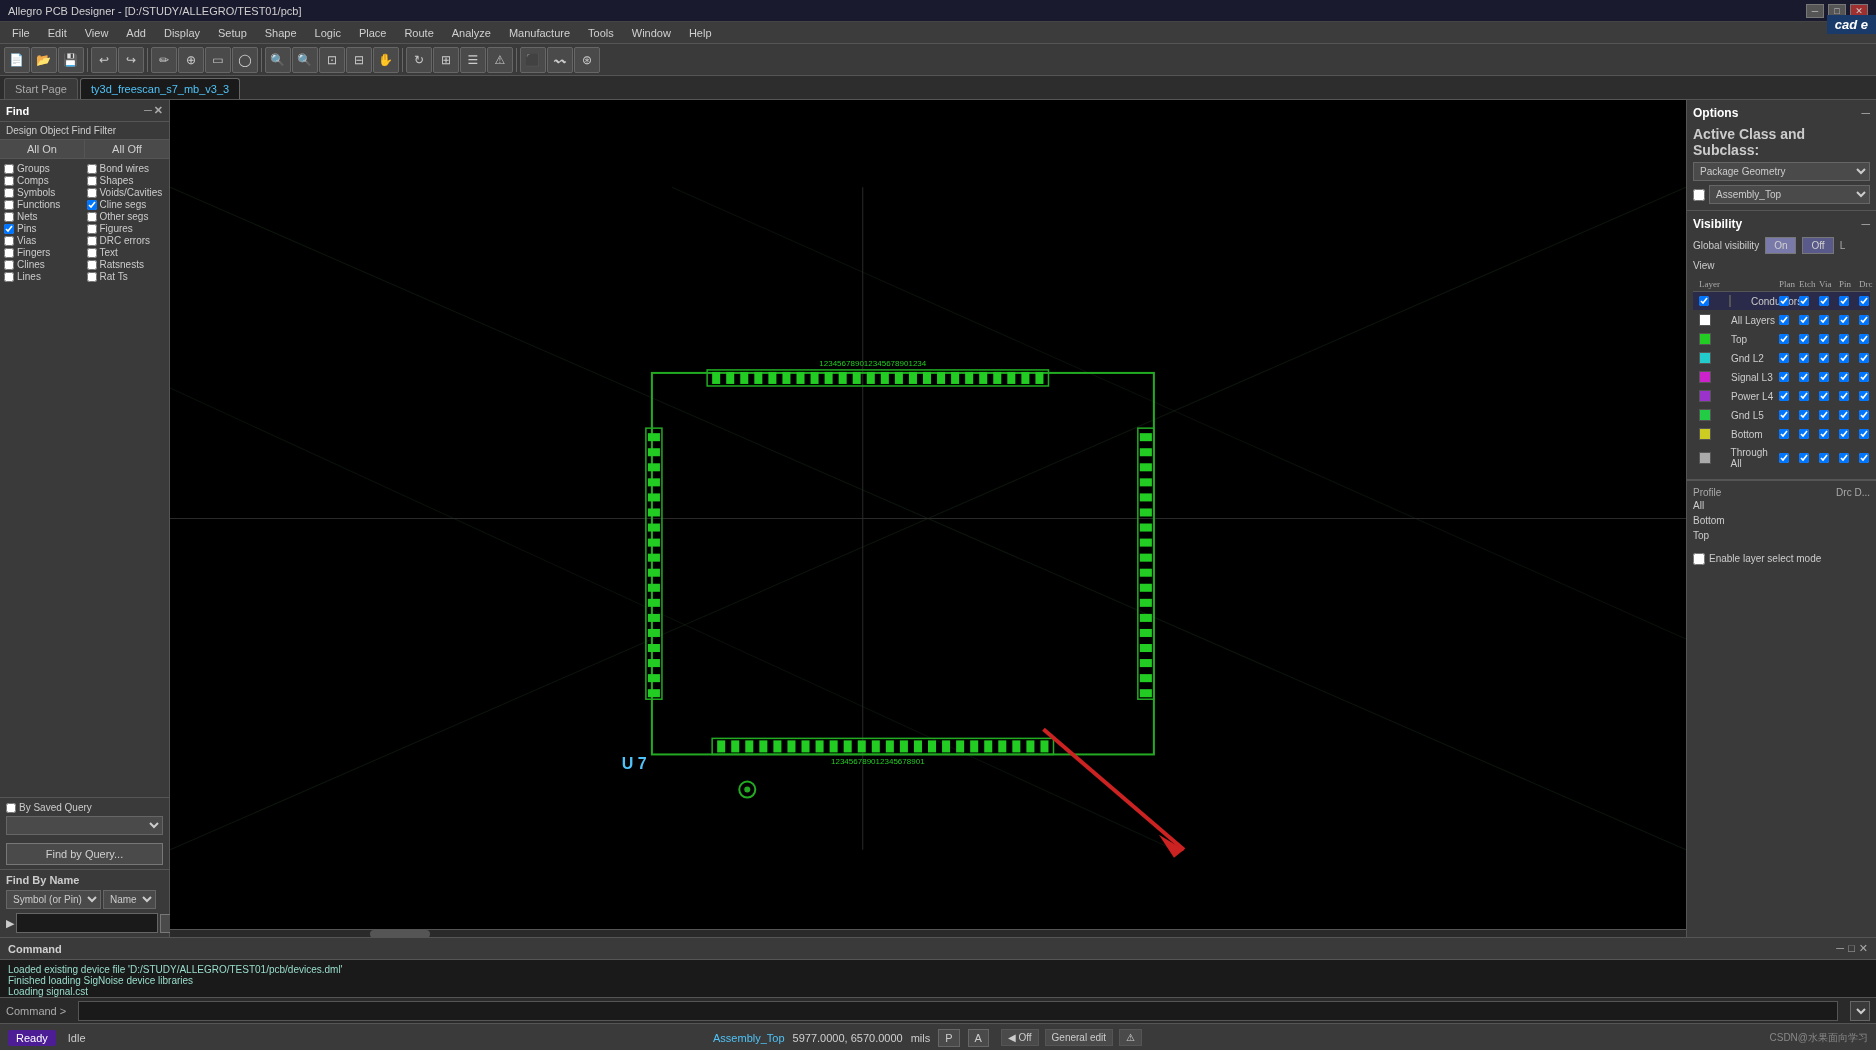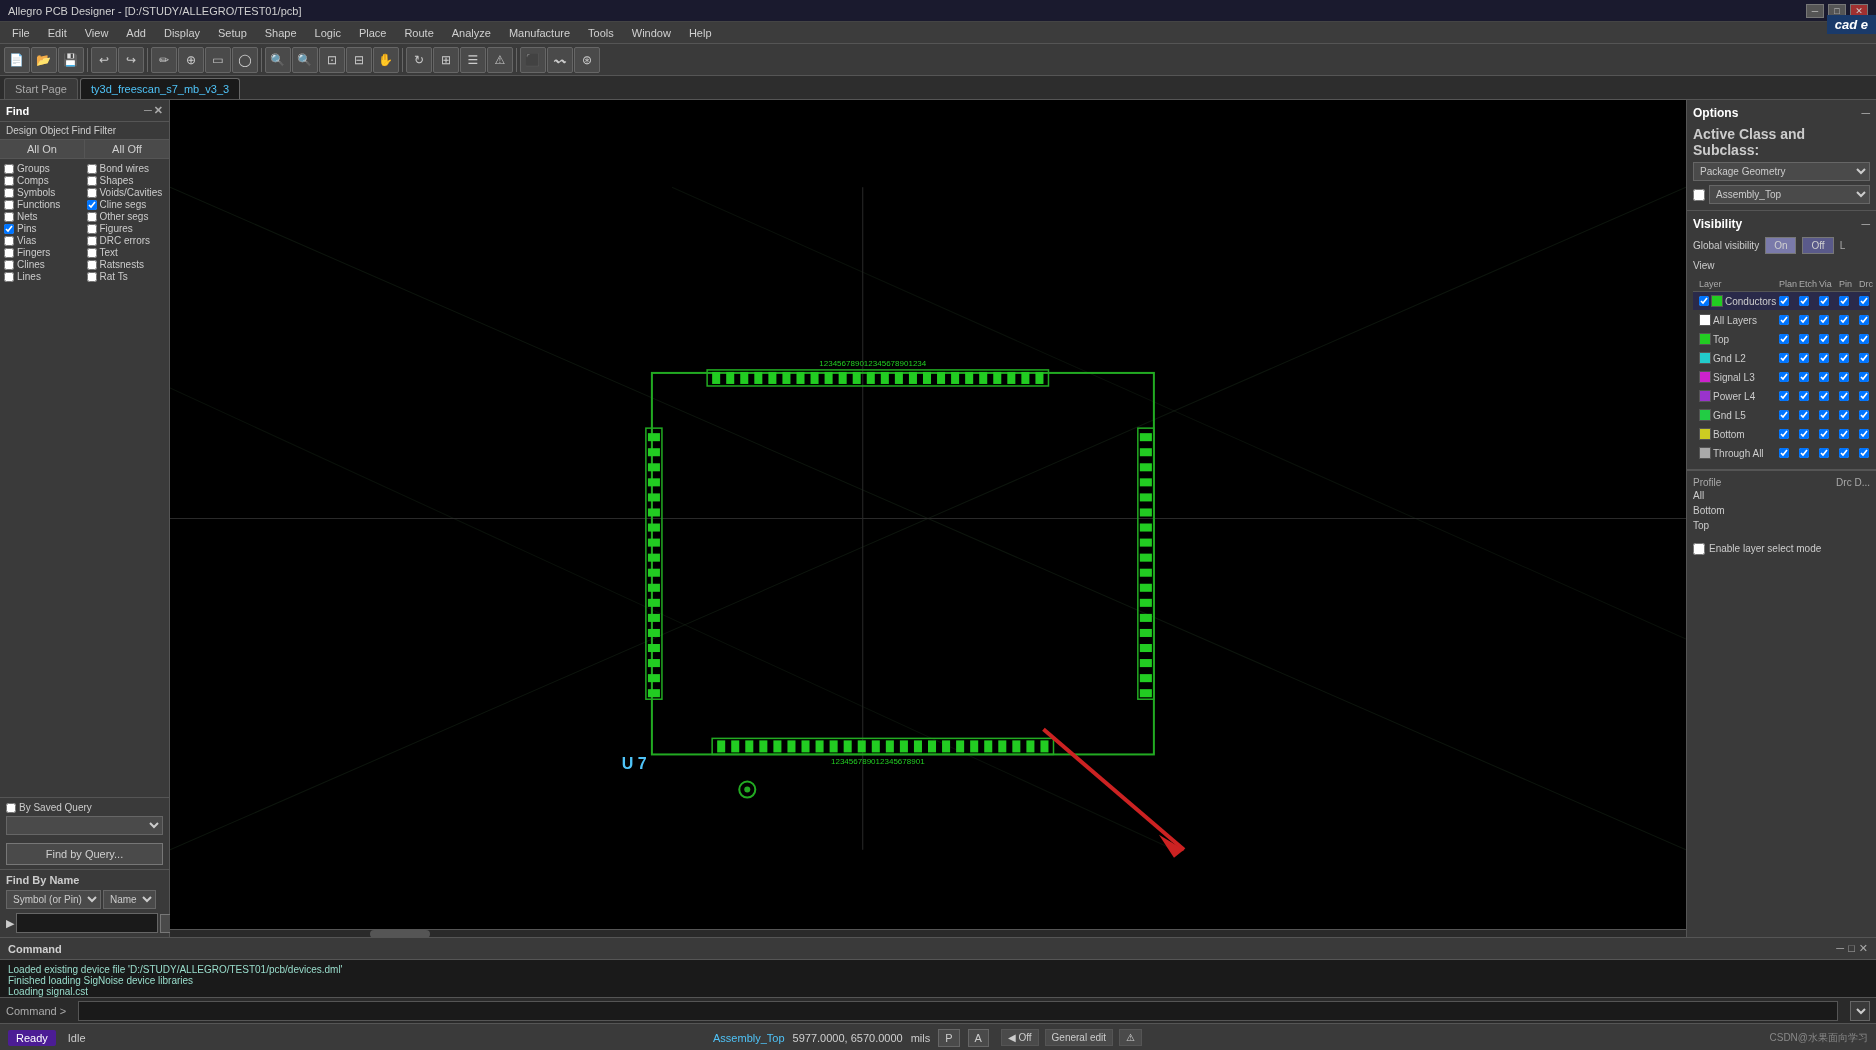--- a/index.html
+++ b/index.html
@@ -72,23 +72,23 @@
     #subclass-row { display: flex; align-items: center; gap: 4px; margin-top: 4px; }
     #subclass-checkbox { width: 12px; height: 12px; }
     #subclass-select { flex: 1; background: #4a4a4a; border: 1px solid #666; color: #ccc; font-size: 10px; padding: 2px; }
     
     #visibility-section { padding: 6px; border-bottom: 1px solid #555; }
     #visibility-title { font-weight: bold; color: #fff; font-size: 12px; margin-bottom: 6px; display: flex; justify-content: space-between; }
     #global-vis-row { display: flex; align-items: center; gap: 6px; margin-bottom: 6px; font-size: 10px; color: #ccc; }
     .vis-btn { padding: 2px 8px; background: #5a5a8a; border: 1px solid #777; color: #d0d0d0; font-size: 10px; cursor: pointer; }
     .vis-btn.active { background: #7a7aaa; }
     #view-row { display: flex; align-items: center; gap: 6px; margin-bottom: 6px; font-size: 10px; color: #ccc; }
-    #layer-header { display: grid; grid-template-columns: 80px 20px 20px 20px 20px 20px; font-size: 9px; color: #aaa; padding: 2px 6px; border-bottom: 1px solid #555; }
+    #layer-header { display: grid; grid-template-columns: 80px 20px 20px 20px 20px 20px; font-size: 9px; color: #aaa; padding: 2px 6px; border-bottom: 1px solid #555; font-family: Liberation Serif, serif; }
     .layer-row { display: grid; grid-template-columns: 80px 20px 20px 20px 20px 20px; padding: 3px 6px; border-bottom: 1px solid #3a3a3a; align-items: center; }
-    .layer-name { font-size: 10px; color: #ccc; display: flex; align-items: center; gap: 2px; }
+    .layer-name { font-size: 10px; color: #ccc; display: flex; align-items: center; gap: 20px; }
     .layer-cb { width: 10px; height: 10px; }
     .layer-row.highlighted { background: #2a2a4a; }
     
     #profile-section { padding: 6px; border-top: 1px solid #555; }
     #profile-title { font-size: 10px; color: #aaa; display: flex; justify-content: space-between; }
     .profile-item { font-size: 10px; color: #ccc; padding: 2px 0; cursor: pointer; }
     #enable-layer-row { display: flex; align-items: flex-start; gap: 4px; font-size: 10px; color: #ccc; padding: 4px 6px; }
     #enable-layer-cb { width: 12px; height: 12px; }
     
     

